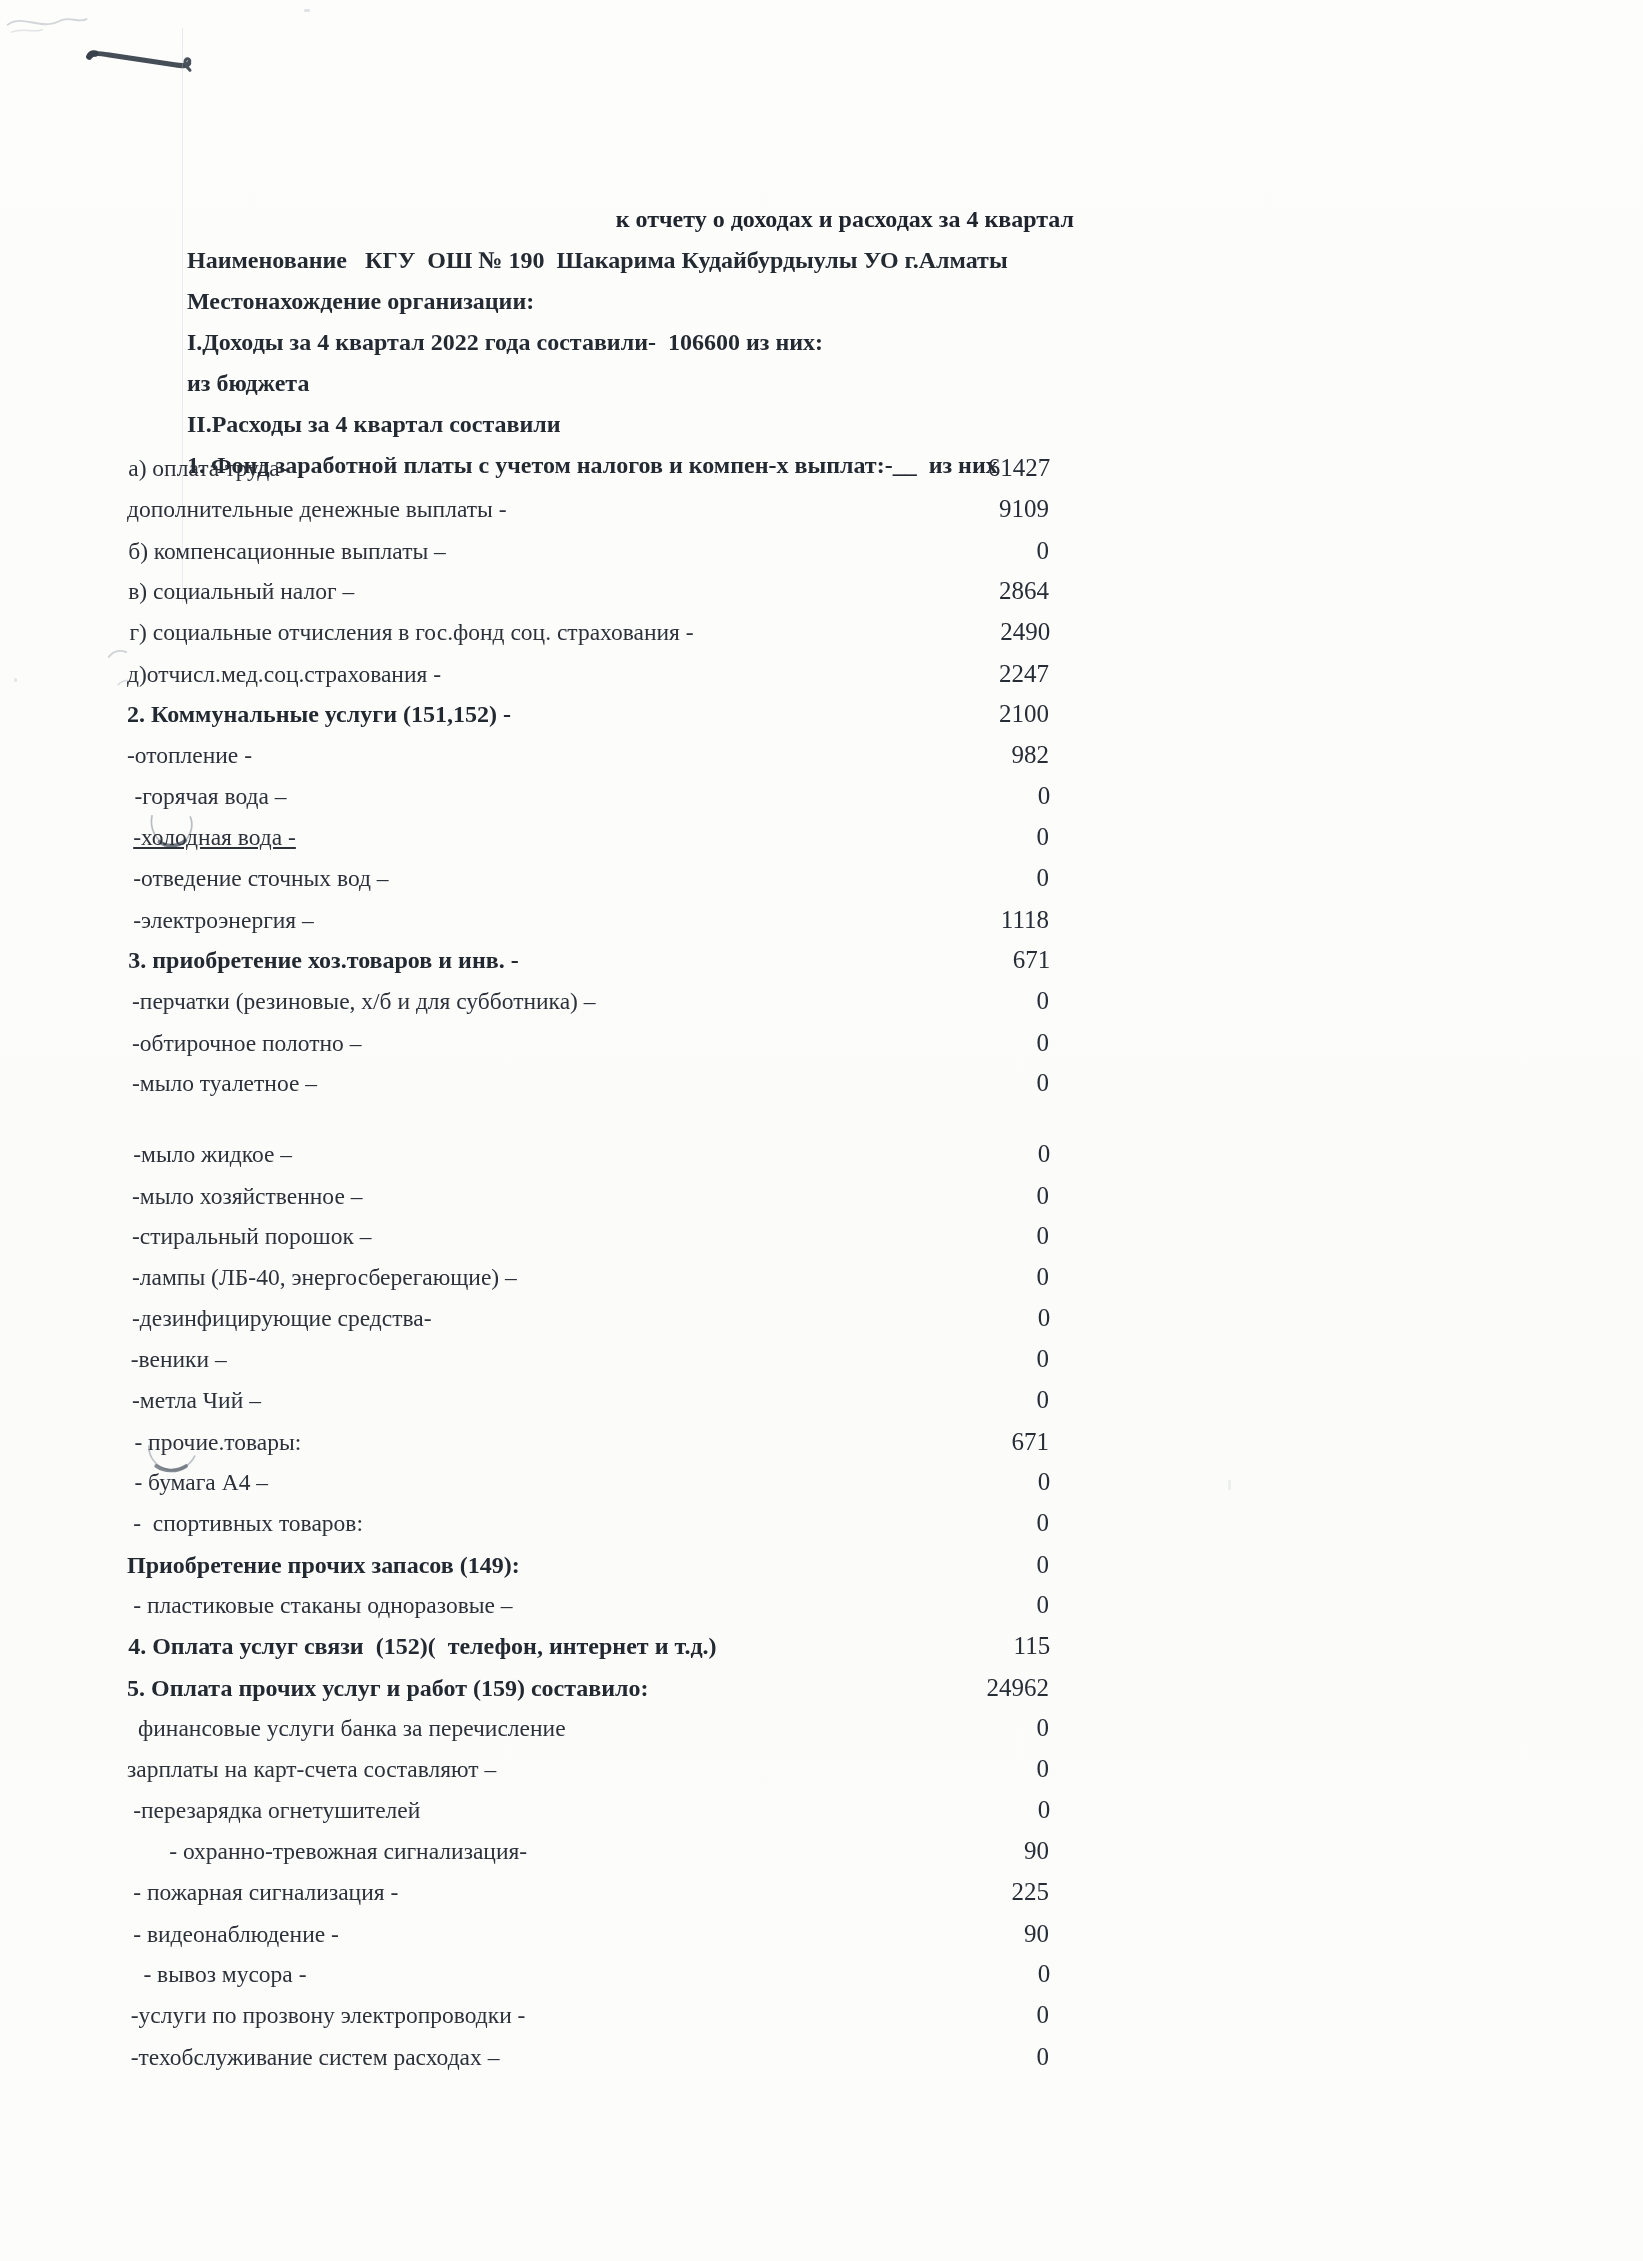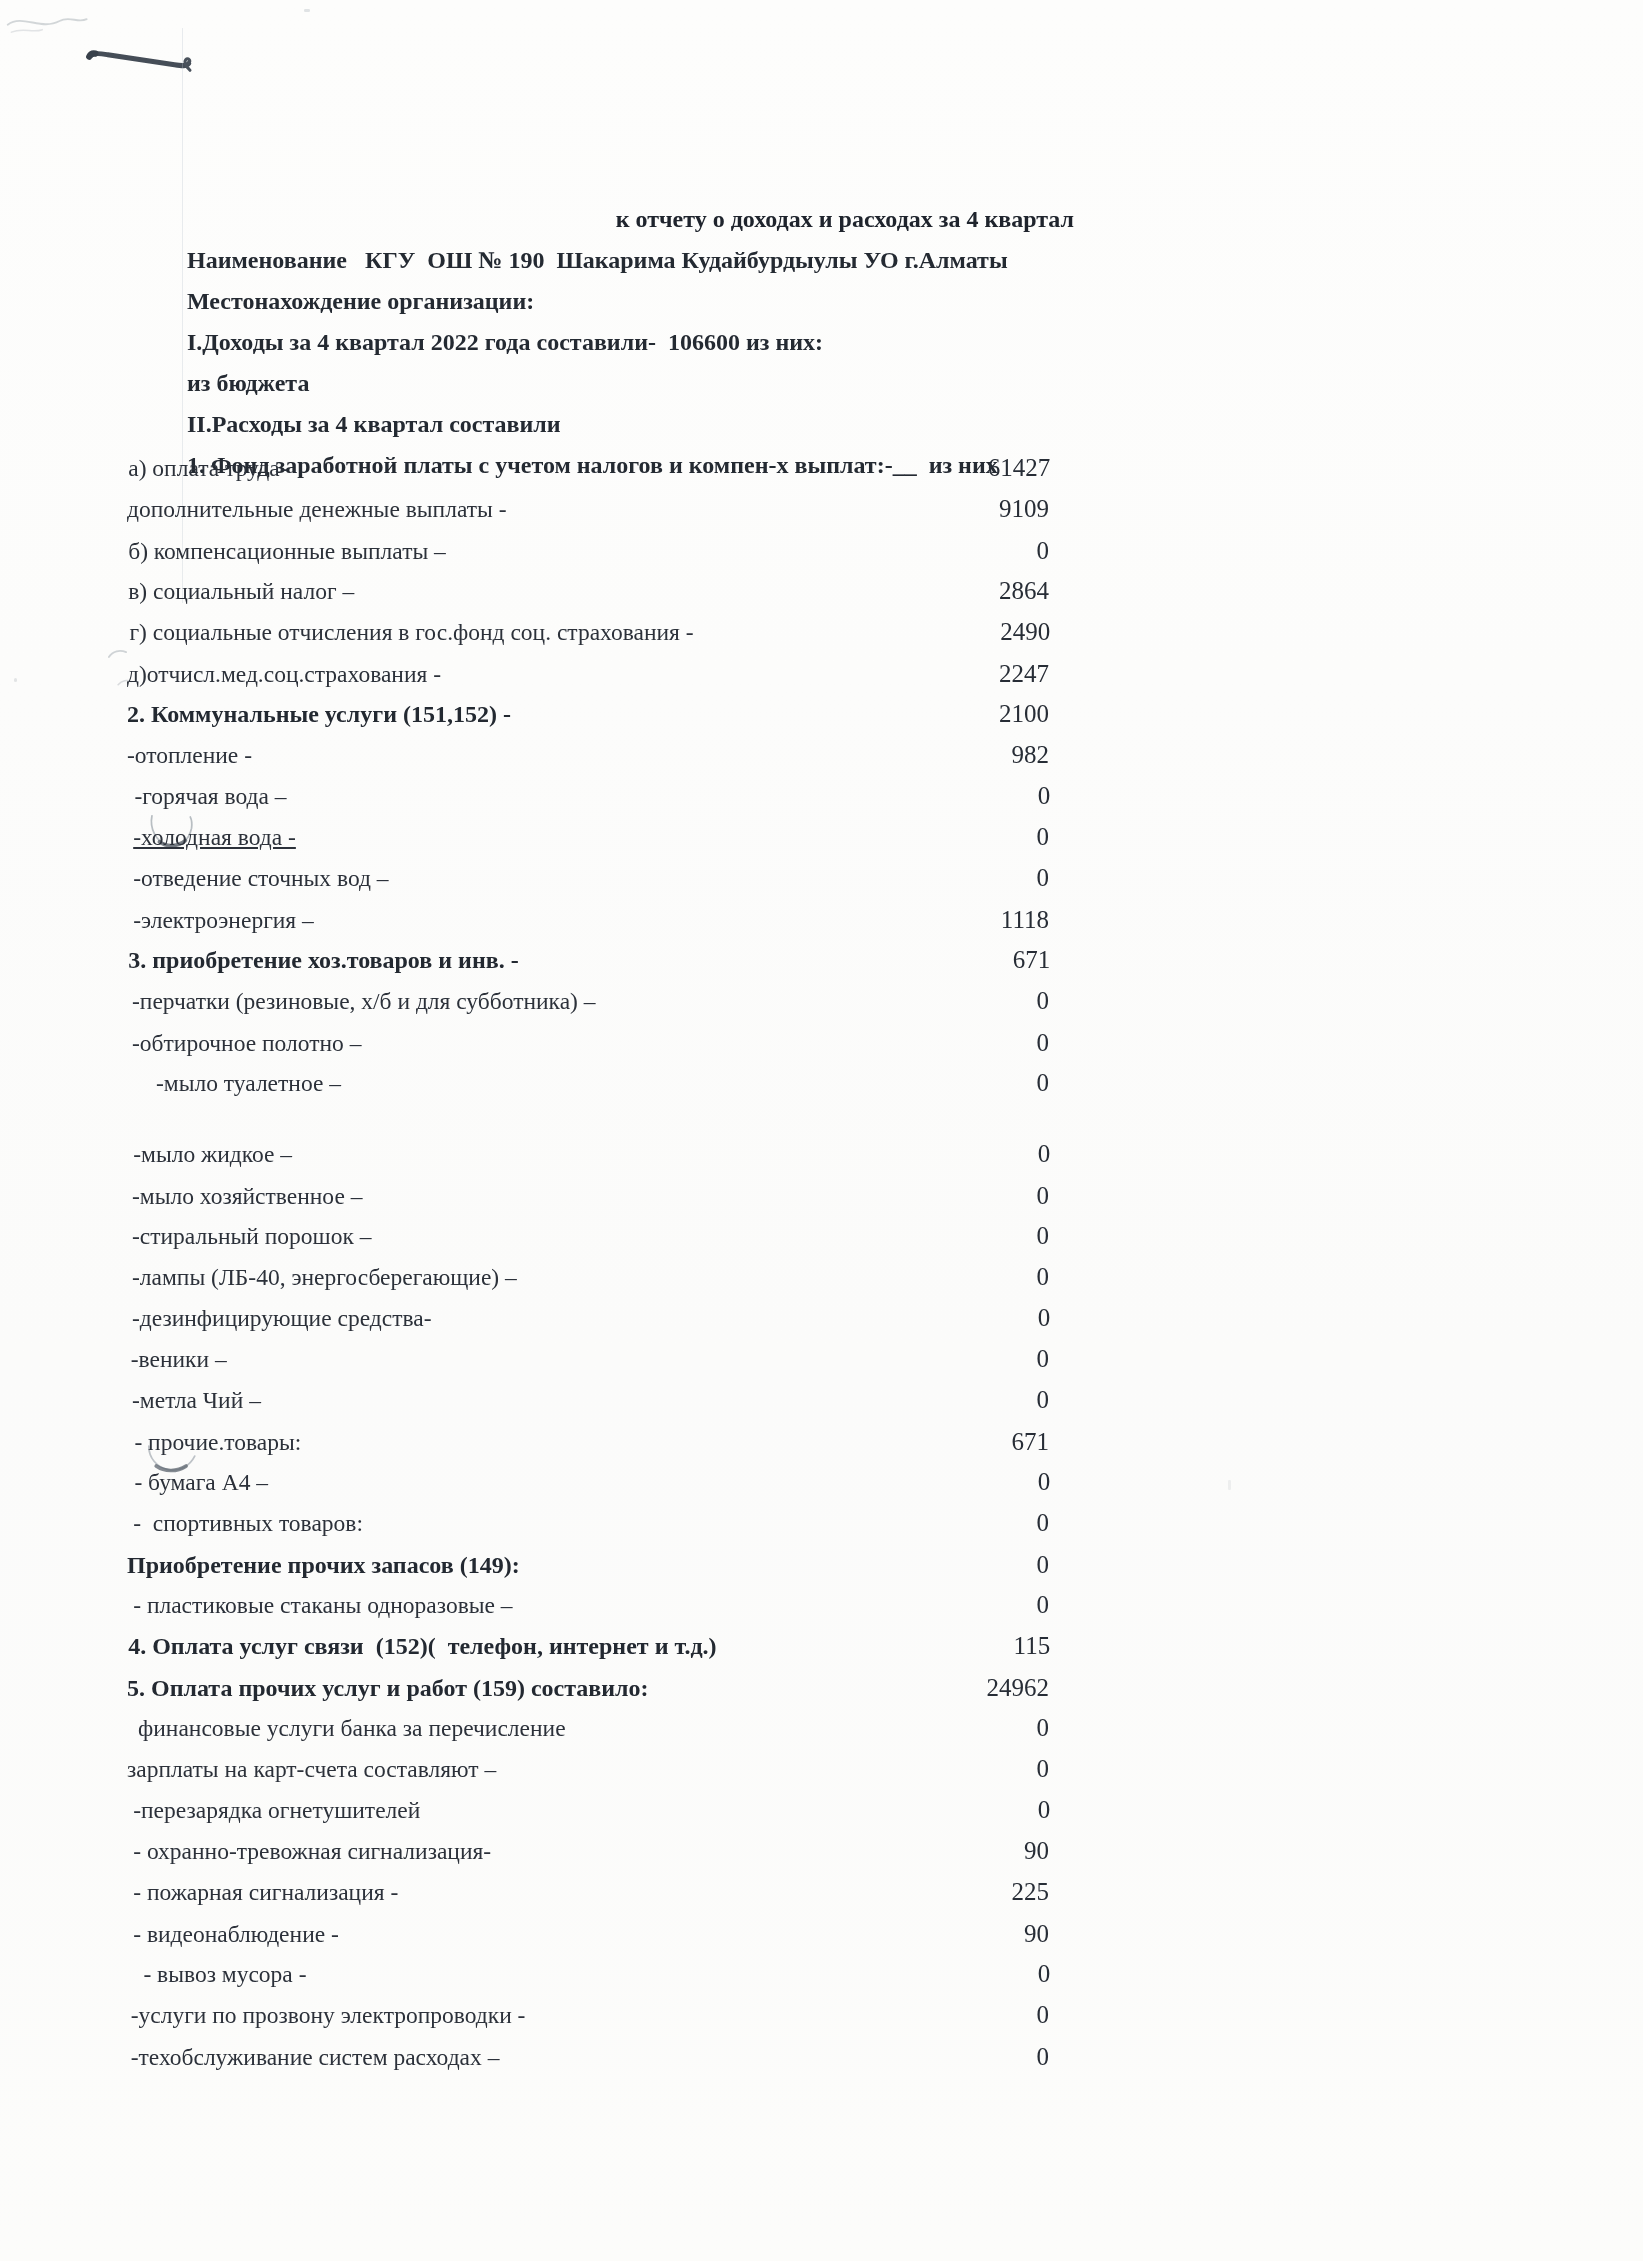--- a/index.html
+++ b/index.html
@@ -214,21 +214,21 @@
           <span class="val">671</span>
         </div>
         <div class="row" style="padding-left: 5px;">
           <span class="lbl">-перчатки (резиновые, х/б и для субботника) –</span>
           <span class="val">0</span>
         </div>
         <div class="row" style="padding-left: 5px;">
           <span class="lbl">-обтирочное полотно –</span>
           <span class="val">0</span>
         </div>
-        <div class="row" style="padding-left: 5px; margin-left: 24px;">
+        <div class="row" style="padding-left: 5px;">
           <span class="lbl">-мыло туалетное –</span>
           <span class="val">0</span>
         </div>
         <div class="row" style="padding-left: 5px; margin-top: 30px;">
           <span class="lbl">-мыло жидкое –</span>
           <span class="val">0</span>
         </div>
         <div class="row" style="padding-left: 5px;">
           <span class="lbl">-мыло хозяйственное –</span>
           <span class="val">0</span>
@@ -286,21 +286,21 @@
           <span class="val">0</span>
         </div>
         <div class="row">
           <span class="lbl">зарплаты на карт-счета составляют –</span>
           <span class="val">0</span>
         </div>
         <div class="row" style="padding-left: 5px;">
           <span class="lbl">-перезарядка огнетушителей</span>
           <span class="val">0</span>
         </div>
-        <div class="row" style="padding-left: 6.2px;">
+        <div class="row" style="padding-left: 6.2px; margin-left: 36px;">
           <span class="lbl">- охранно-тревожная сигнализация-</span>
           <span class="val">90</span>
         </div>
         <div class="row" style="padding-left: 6.2px;">
           <span class="lbl">- пожарная сигнализация -</span>
           <span class="val">225</span>
         </div>
         <div class="row" style="padding-left: 6.2px;">
           <span class="lbl">- видеонаблюдение -</span>
           <span class="val">90</span>

